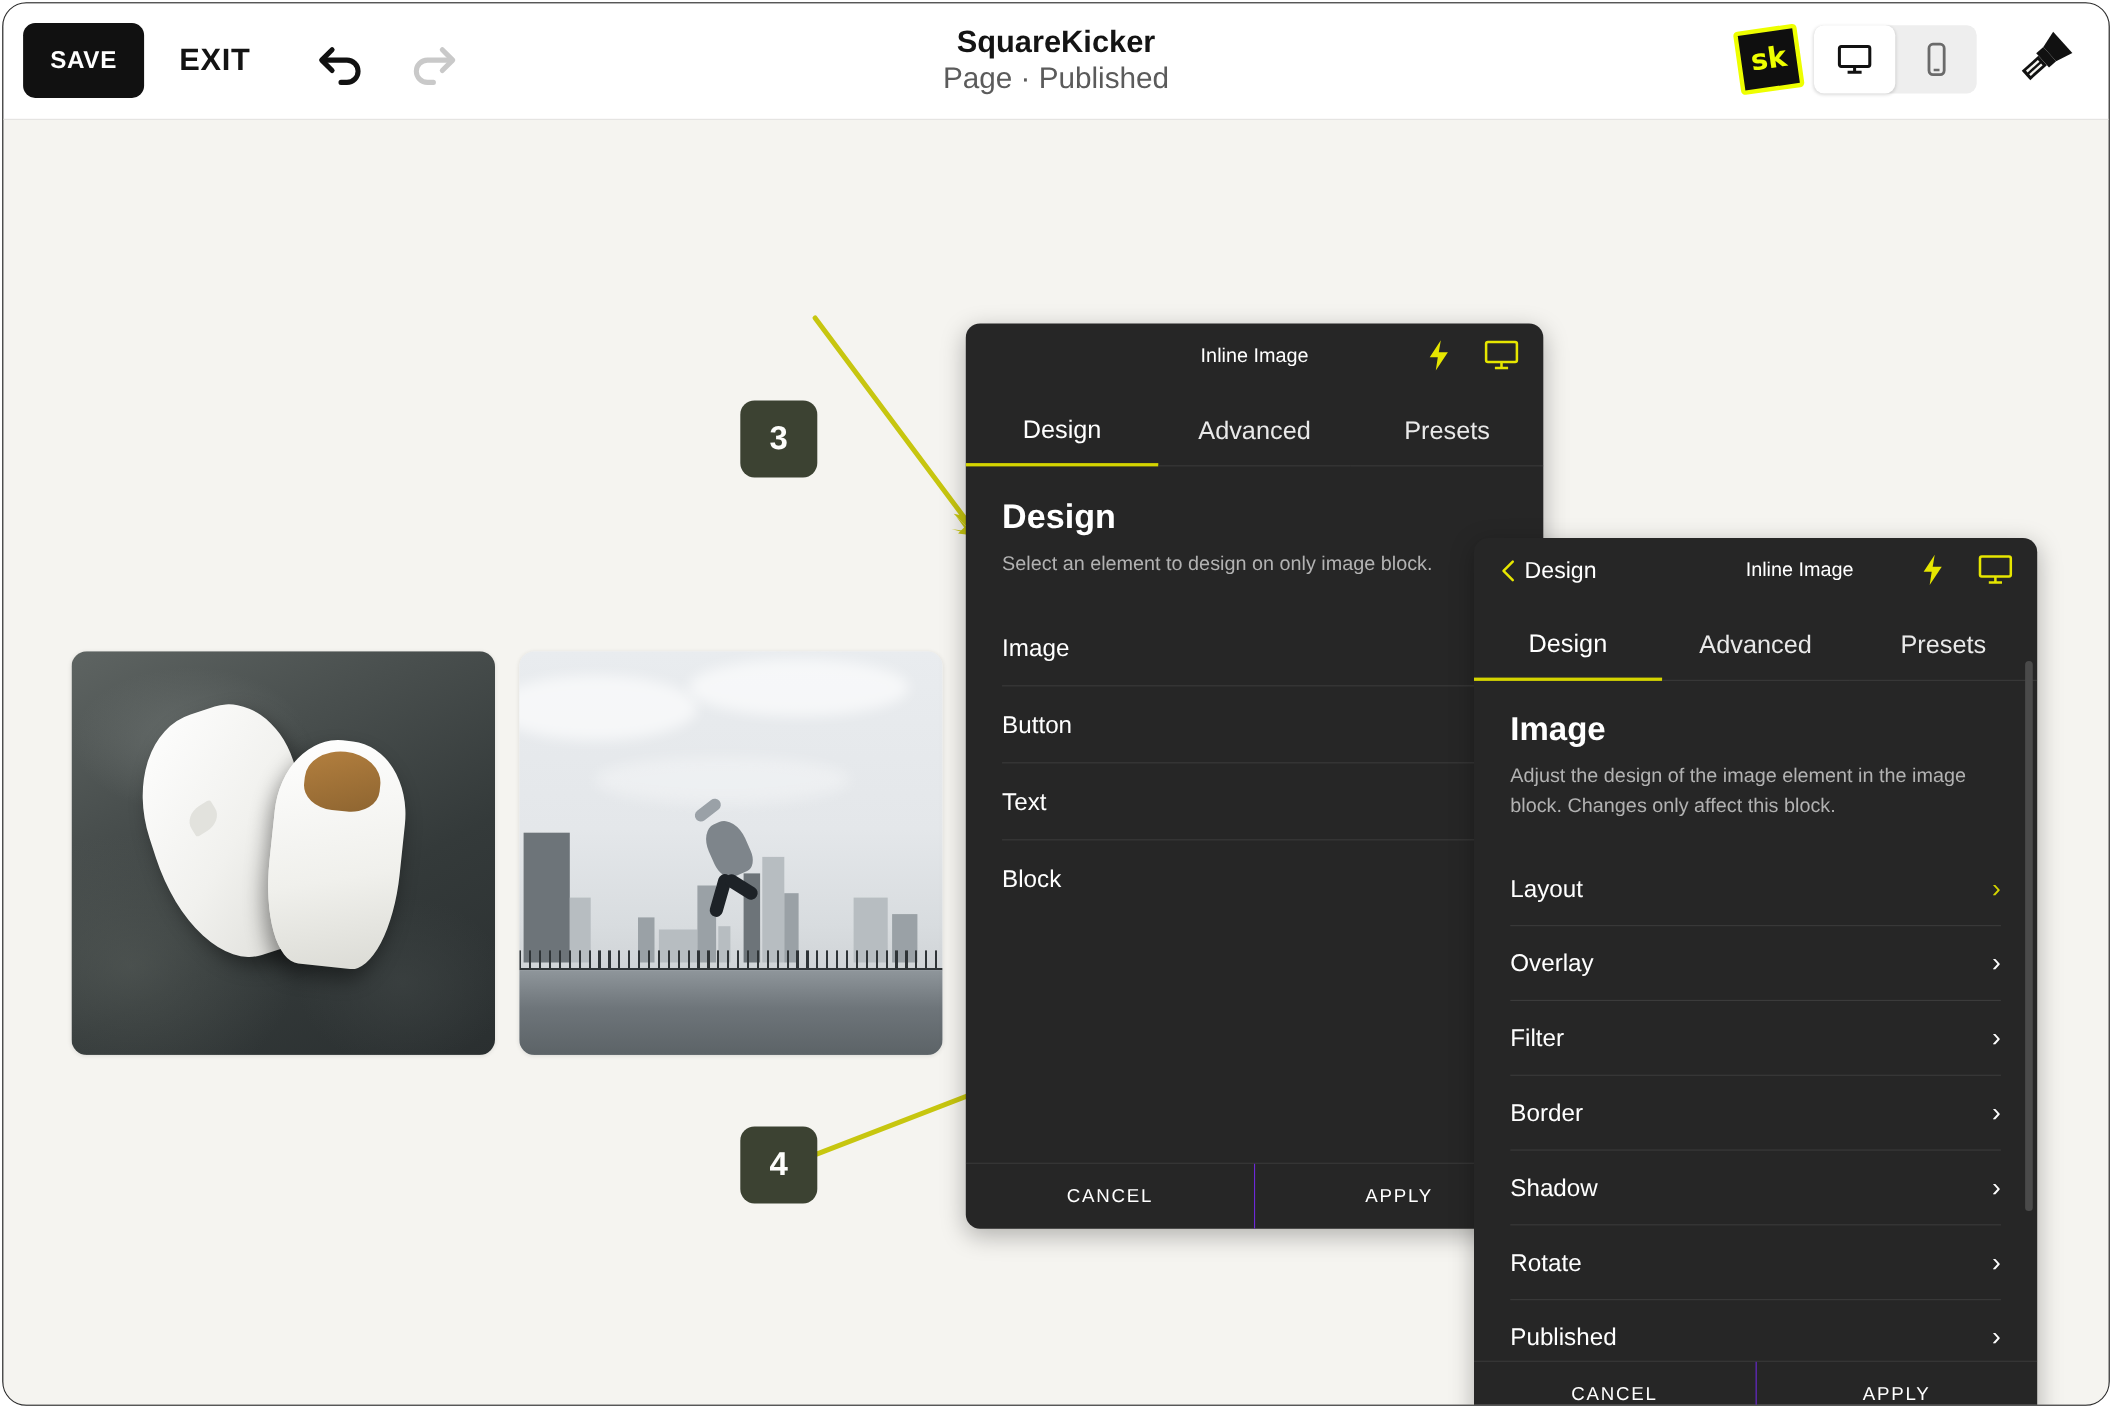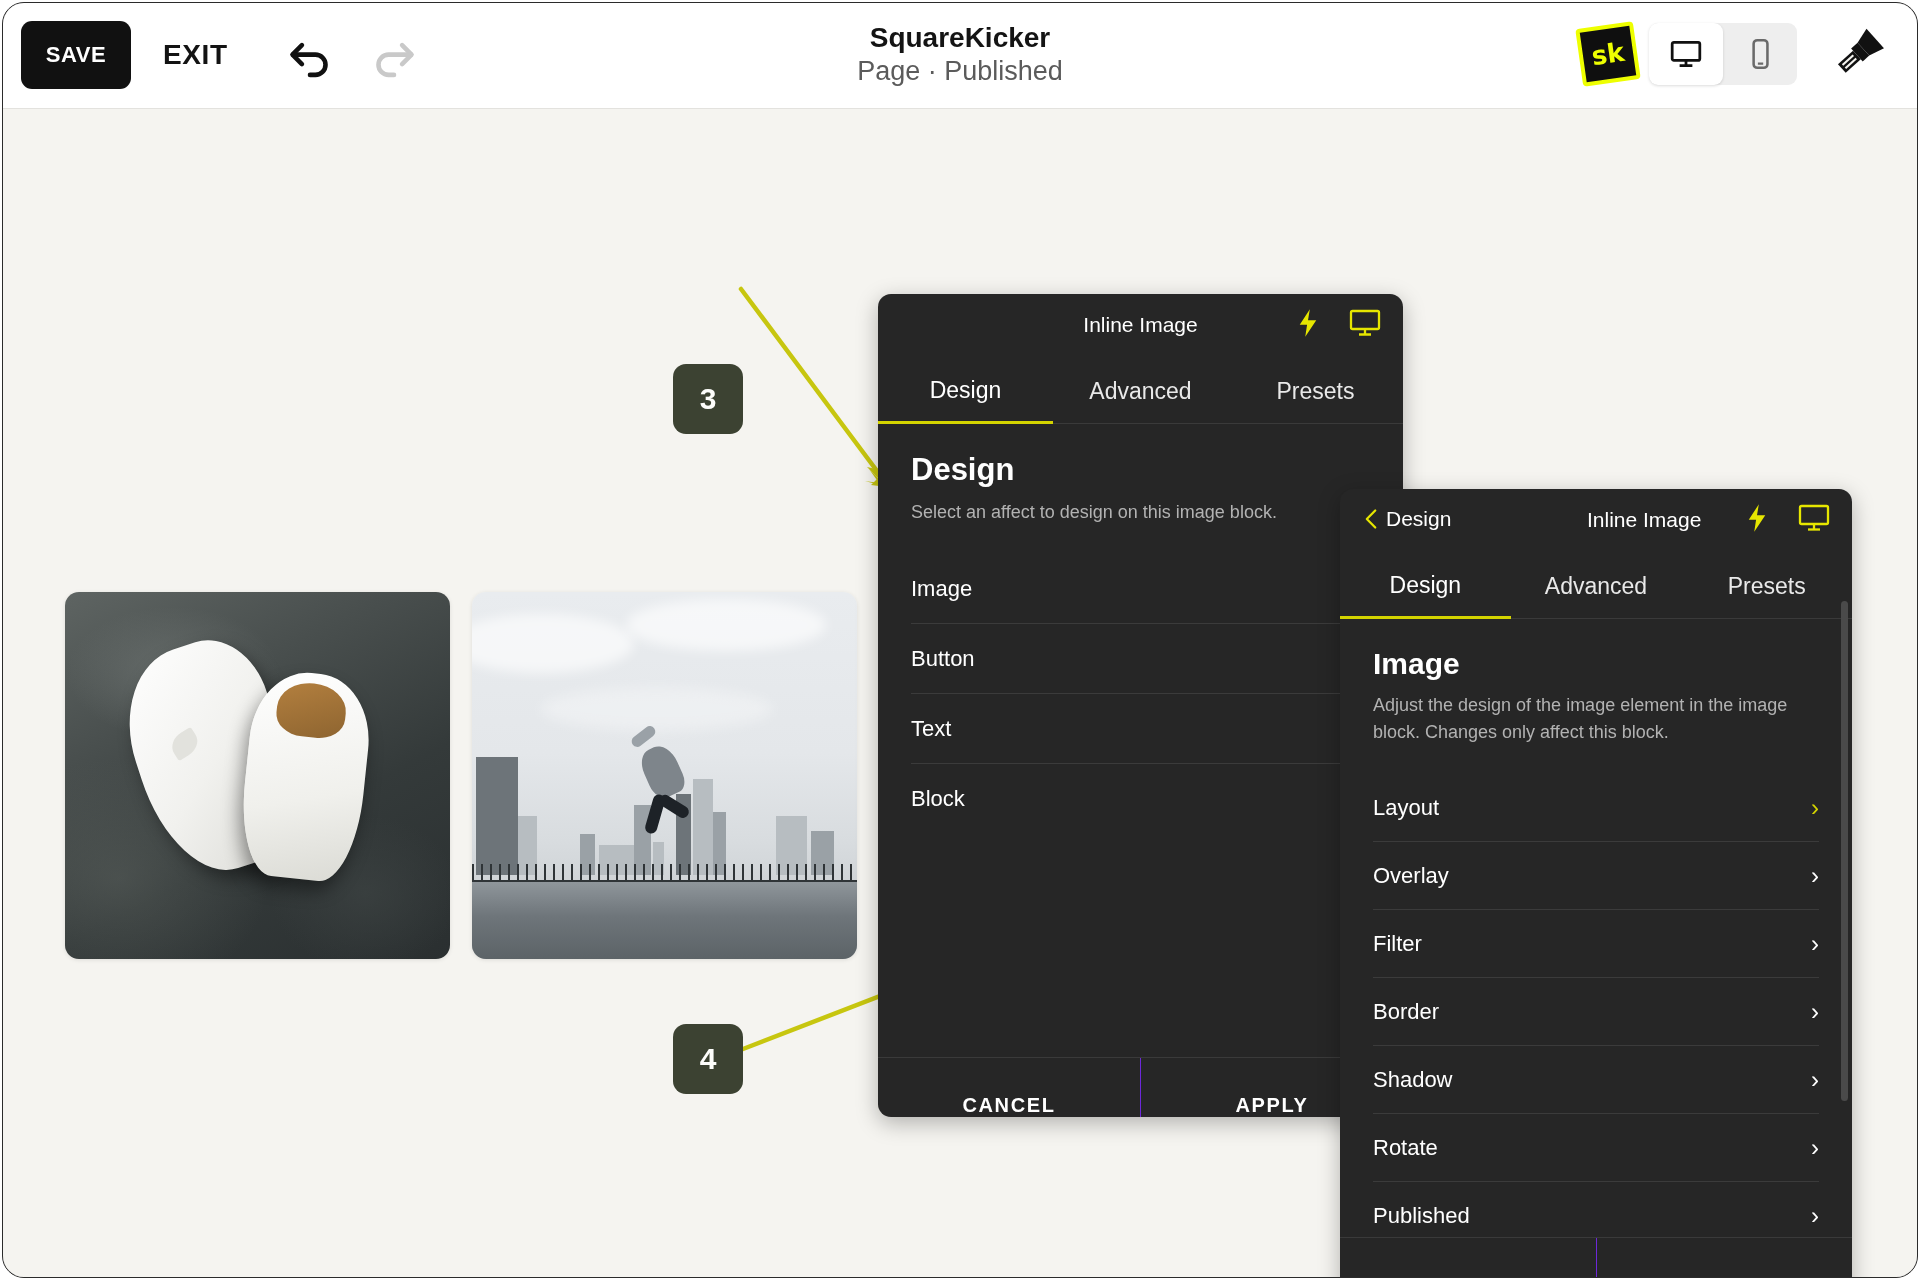--- a/index.html
+++ b/index.html
@@ -187,21 +187,21 @@
     position: relative; height: 66px;
     display: flex; align-items: center;
   }
   .back-link {
     position: absolute; left: 24px; top: 18px;
     display: flex; align-items: center; gap: 7px;
     color: #ffffff; font-size: 21px; cursor: pointer;
   }
   .panel-ctx-title {
     position: absolute; left: 0; right: 0; top: 19px;
-    text-align: center; font-size: 21px; color: #ffffff; font-weight: 400;
+    text-align: center; font-size: 18px; color: #ffffff; font-weight: 400;
     pointer-events: none;
   }
   .panel-2 .panel-ctx-title { text-align: left; left: 247px; }
   .topbar-icons { position: absolute; right: 22px; top: 14px; display: flex; gap: 30px; align-items: center; }
 
   .tabs { display: flex; height: 64px; position: relative; }
   .tab {
     flex: 1; display: flex; align-items: center; justify-content: center;
     font-size: 23px; color: #e9e9e9; cursor: pointer;
     border-bottom: 1px solid #3a3a3a;
@@ -224,22 +224,22 @@
   .list-row:last-child { border-bottom: none; }
   .panel-2 .list-row { height: 68px; }
   .chev { color: #ffffff; font-size: 24px; line-height: 1; }
   .chev.accent { color: #d4d400; }
 
   .panel-footer {
     position: absolute; left: 0; right: 0; bottom: 0; height: 60px;
     display: flex; border-top: 1px solid #3a3a3a;
   }
   .foot-btn {
-    flex: 1; display: flex; align-items: flex-end; justify-content: center;
-    font-size: 20px; font-weight: 700; letter-spacing: 1.6px; color: #ffffff;
+    flex: 1; display: flex; align-items: center; justify-content: center;
+    font-size: 17px; font-weight: 400; letter-spacing: 1.6px; color: #ffffff;
     cursor: pointer;
   }
   .foot-btn + .foot-btn { border-left: 1px solid #6d28d9; }
 
   .scroll-track {
     position: absolute; right: 4px; top: 112px; width: 7px; height: 636px;
   }
   .scroll-thumb {
     position: absolute; right: 0; top: 0; width: 7px; height: 500px;
     background: #4a4a4a; border-radius: 4px;
@@ -391,21 +391,21 @@
           <span>Advanced</span>
         </div>
         <div class="tab">
           <span>Presets</span>
         </div>
       </div>
 
       <div class="panel-body">
         <div class="section-head">
           <div class="section-title">Design</div>
-          <div class="section-desc">Select an affect to design on this image block.</div>
+          <div class="section-desc">Select an element to design on only image block.</div>
         </div>
         <div class="list">
           <div class="list-row">
             <span>Image</span>
           </div>
           <div class="list-row">
             <span>Button</span>
           </div>
           <div class="list-row">
             <span>Text</span>

